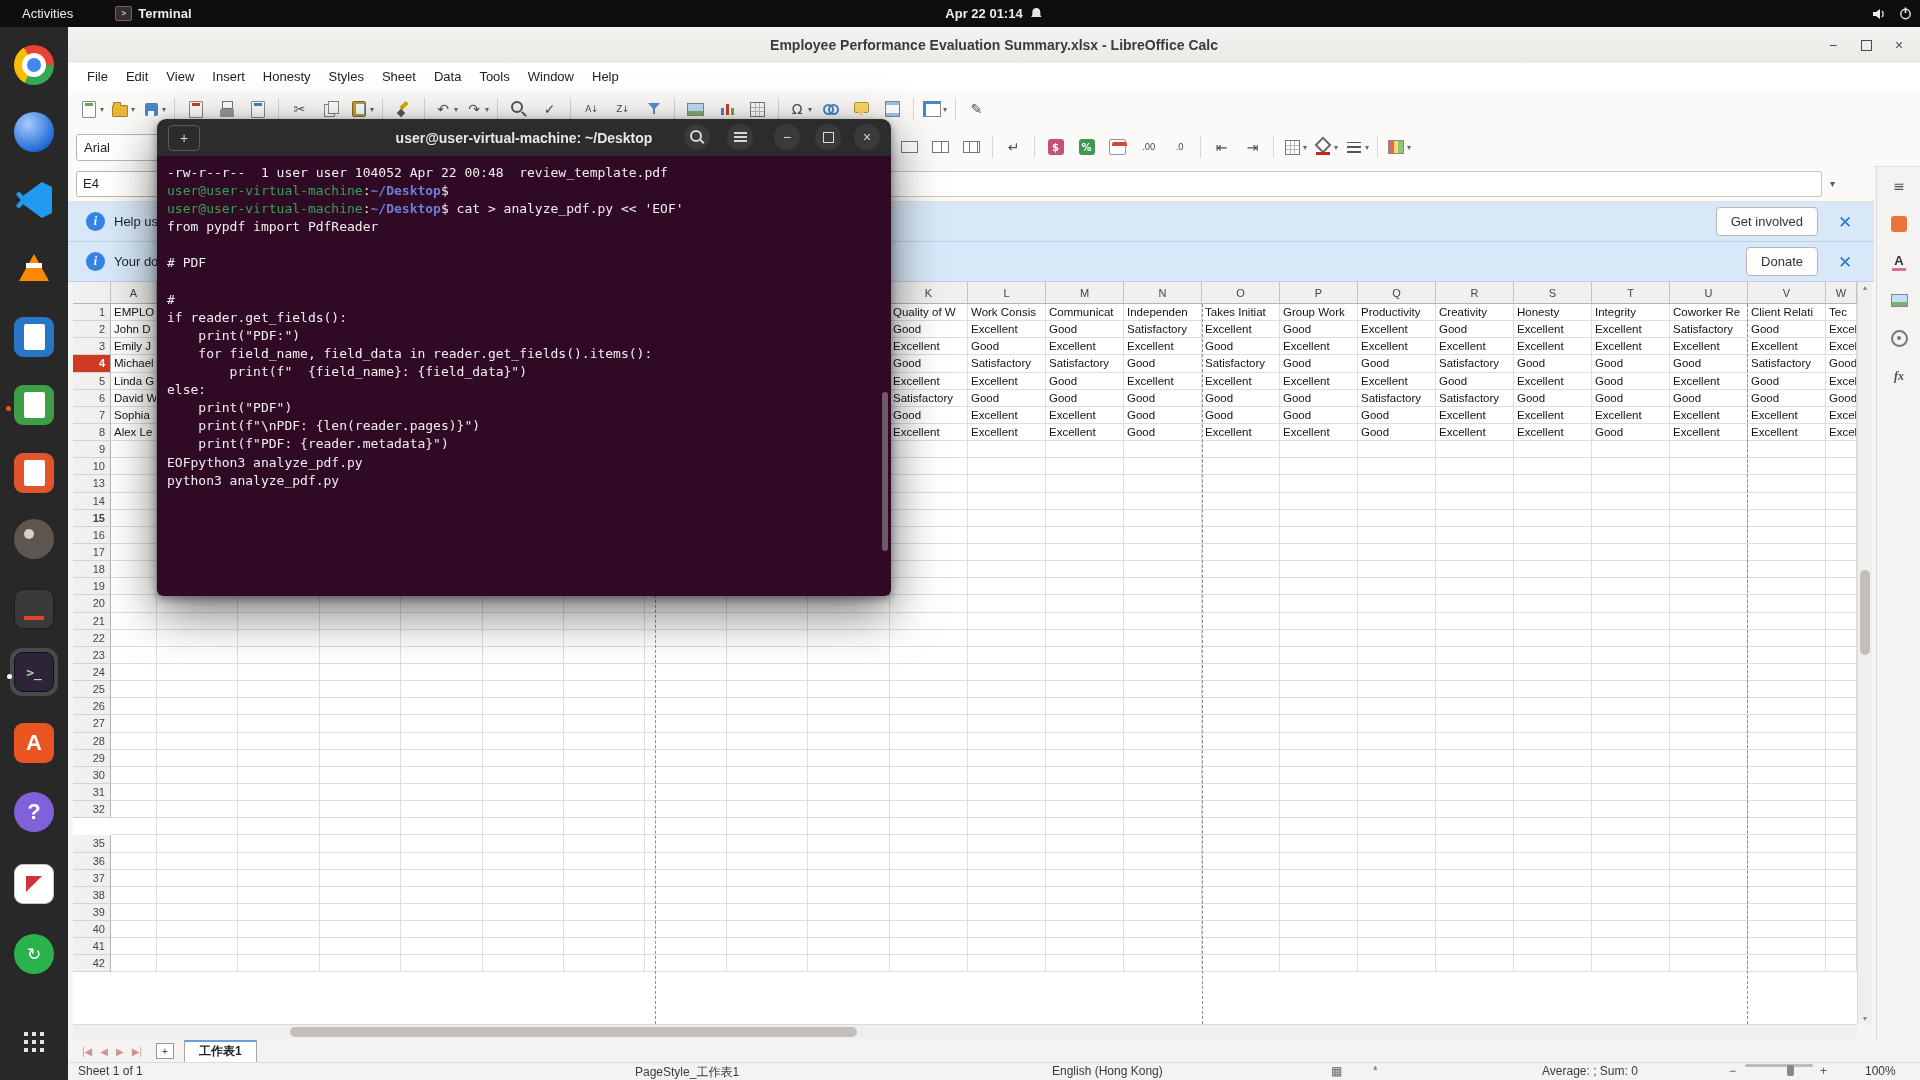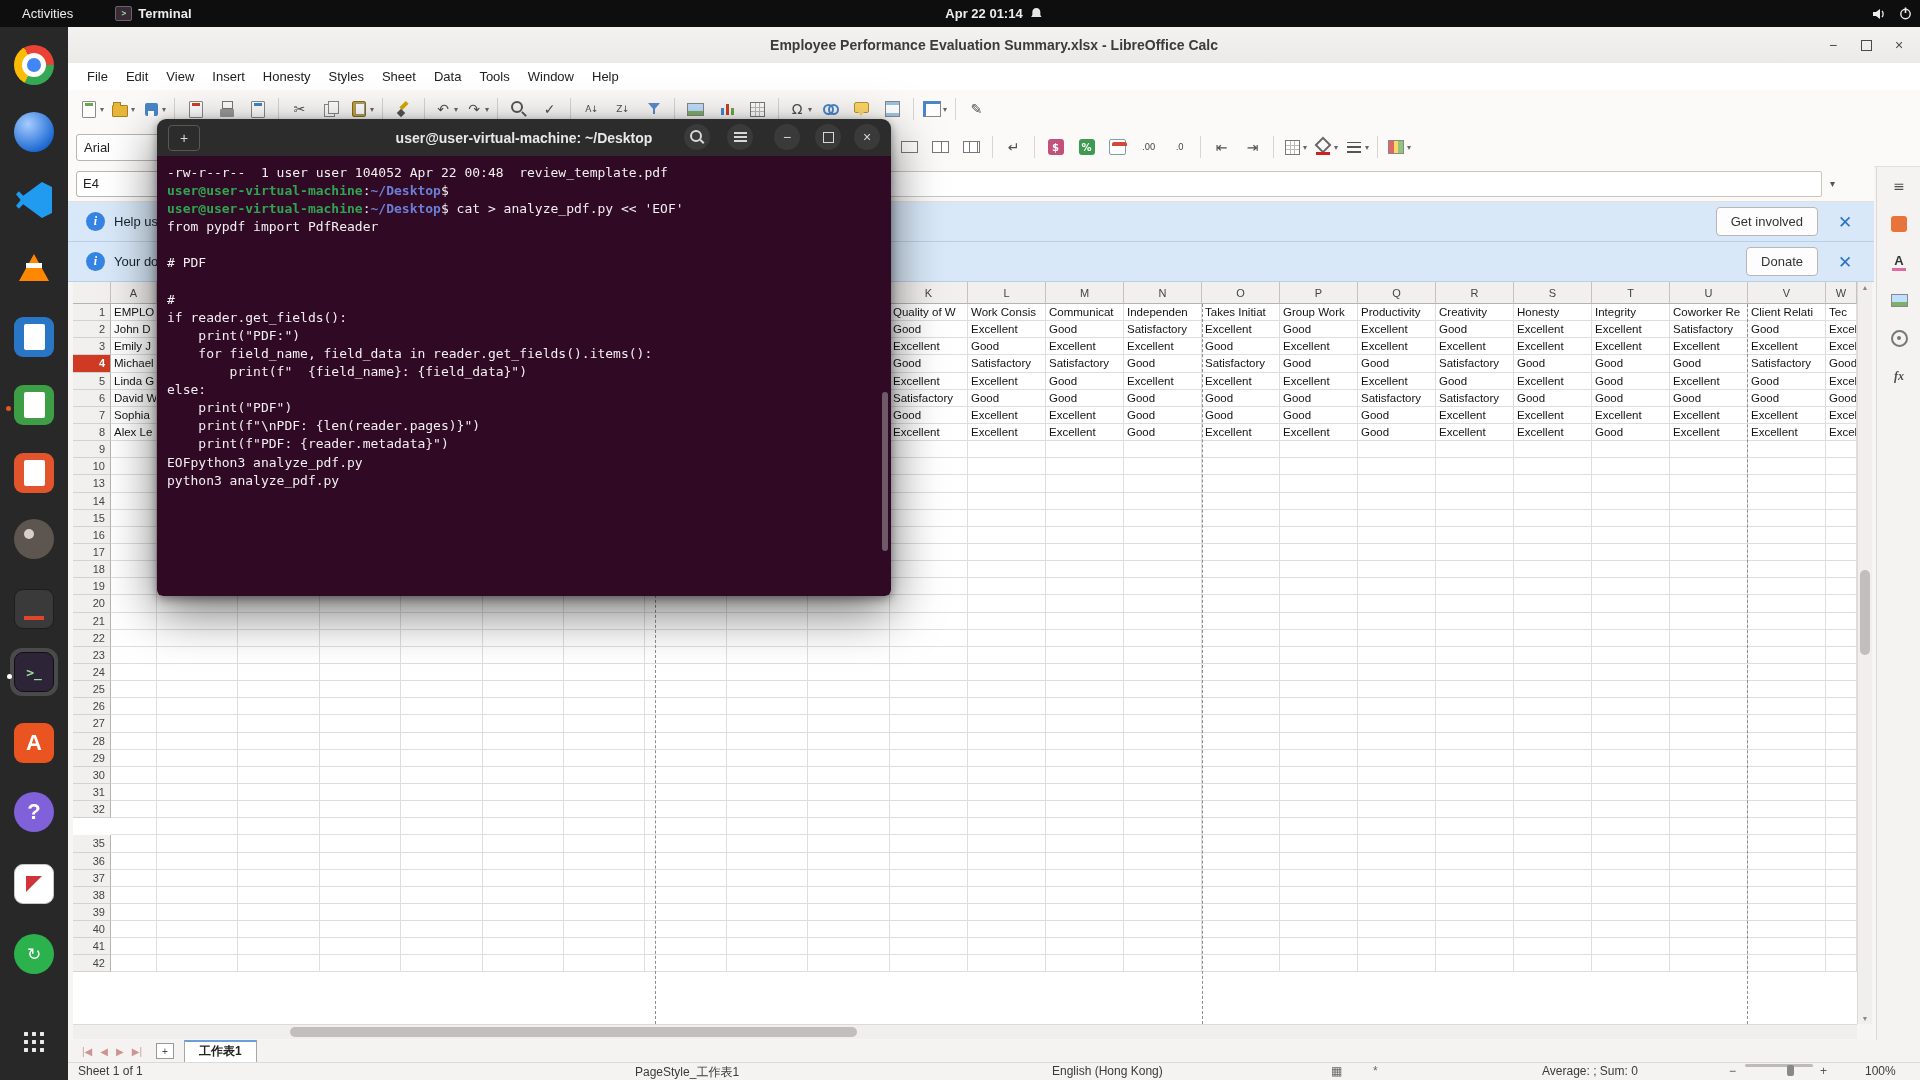--- a/index.html
+++ b/index.html
@@ -200,21 +200,21 @@
   .tcirc{position:absolute;top:5px;width:26px;height:26px;border-radius:50%;background:#3a3a3a;display:flex;align-items:center;
     justify-content:center;color:#d8d8d8;font-size:14px;}
   .t-loupe{width:8px;height:8px;border:2px solid #d8d8d8;border-radius:50%;position:relative;margin:-3px 0 0 -3px;}
   .t-loupe::after{content:"";position:absolute;width:2px;height:5px;background:#d8d8d8;transform:rotate(-45deg);right:-3px;bottom:-4px;}
   .t-ham{width:13px;height:2px;background:#d8d8d8;box-shadow:0 -4px 0 #d8d8d8,0 4px 0 #d8d8d8;}
   .t-max{width:9px;height:9px;border:1.5px solid #d8d8d8;}
   #t-body{position:absolute;left:0;top:37px;right:0;bottom:0;background:#300a24;padding:8px 10px;
     font:13px/18.1px "DejaVu Sans Mono",monospace;color:#f2eef1;}
   .tline{height:18.1px;white-space:pre;}
   .t-fg{color:#f2eef1;}
-  .t-user{color:#2fa551;font-weight:bold;}
+  .t-user{color:#2fa551;font-weight:normal;}
   .t-path{color:#6b7fd7;font-weight:bold;}
   #t-scroll{position:absolute;right:3px;top:273px;width:6px;height:159px;background:#6e5a68;border-radius:3px;}
 </style>
 </head>
 <body>
 
 <div id="screen">
 
   <div id="topbar">
     <span class="tb-act">Activities</span>
@@ -735,21 +735,21 @@
             <div class="gc cell" style="width: 78px;"></div>
             <div class="gc cell" style="width: 78px;"></div>
             <div class="gc cell" style="width: 78px;"></div>
             <div class="gc cell" style="width: 78px;"></div>
             <div class="gc cell" style="width: 78px;"></div>
             <div class="gc cell" style="width: 78px;"></div>
             <div class="gc cell" style="width: 78px;"></div>
             <div class="gc cell" style="width: 31px;"></div>
           </div>
           <div class="grow">
-            <div class="gc ncell" style="width: 38px;">15</div>
+            <div class="gc ncell" style="width: 38px; font-weight: bold;">15</div>
             <div class="gc cell" style="width: 46px;"></div>
             <div class="gc cell filler" style="width: 733px;"></div>
             <div class="gc cell" style="width: 78px;"></div>
             <div class="gc cell" style="width: 78px;"></div>
             <div class="gc cell" style="width: 78px;"></div>
             <div class="gc cell" style="width: 78px;"></div>
             <div class="gc cell" style="width: 78px;"></div>
             <div class="gc cell" style="width: 78px;"></div>
             <div class="gc cell" style="width: 78px;"></div>
             <div class="gc cell" style="width: 78px;"></div>

